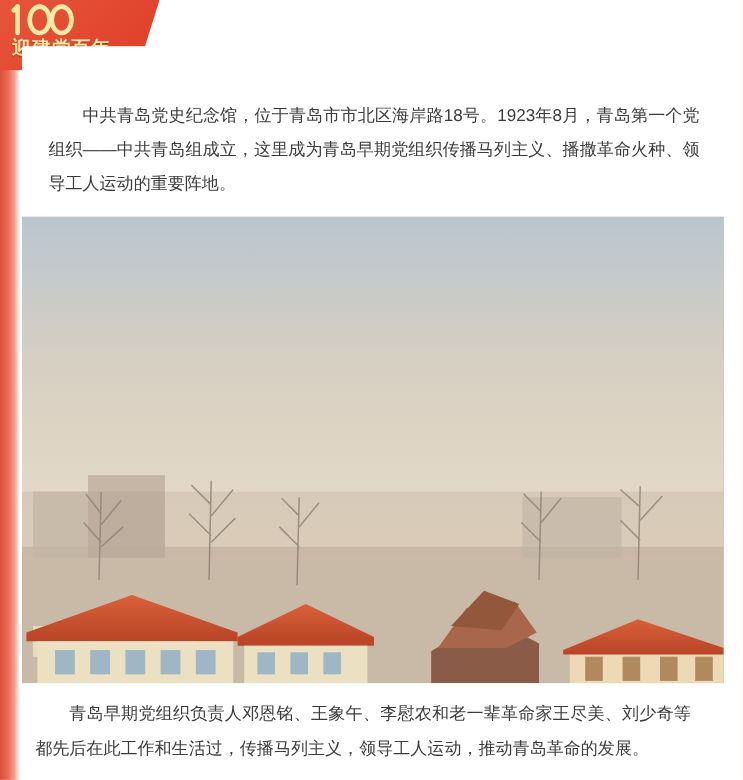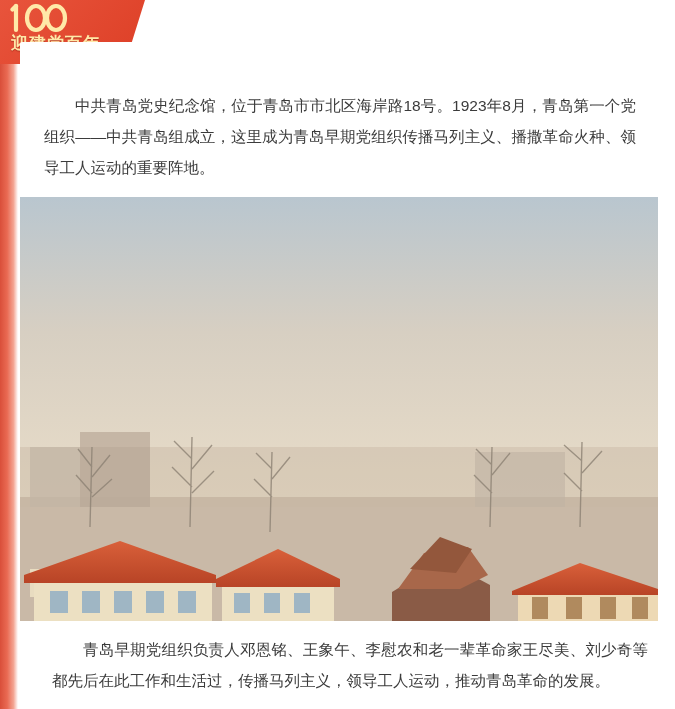--- a/index.html
+++ b/index.html
@@ -106,21 +106,21 @@
     left: 0px;
     top: 155px;
     width: 638px;
     height: 424px;
     overflow: hidden;
     background: #c9b9a7;
   }
   .photo svg { display: block; }
   .para-bottom {
     position: absolute;
-    left: 32px;
+    left: 12px;
     top: 592px;
     width: 596px;
   }
 </style>
 </head>
 <body>
 
 <div class="page">
 
   <div class="edge-left"></div>

